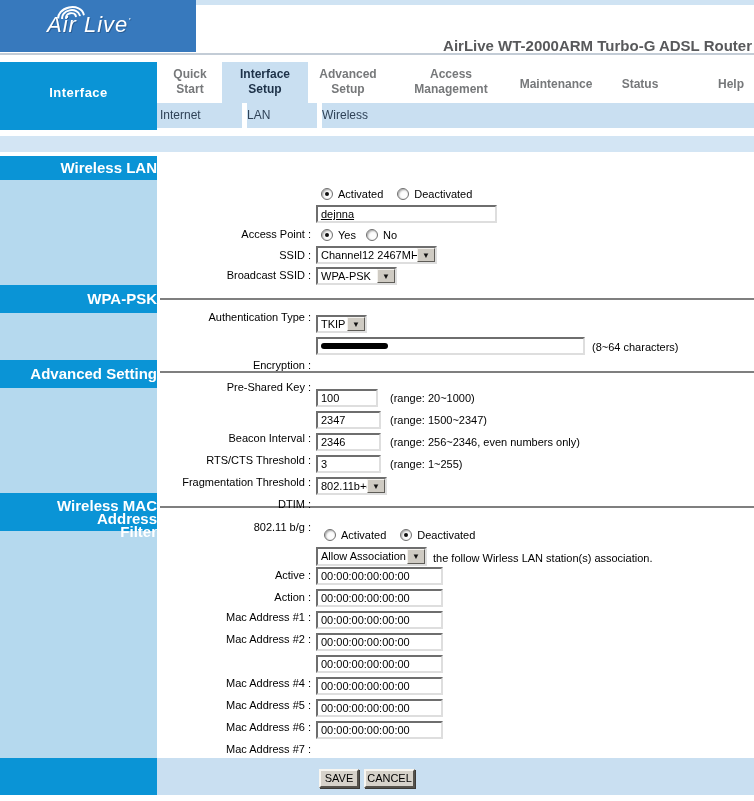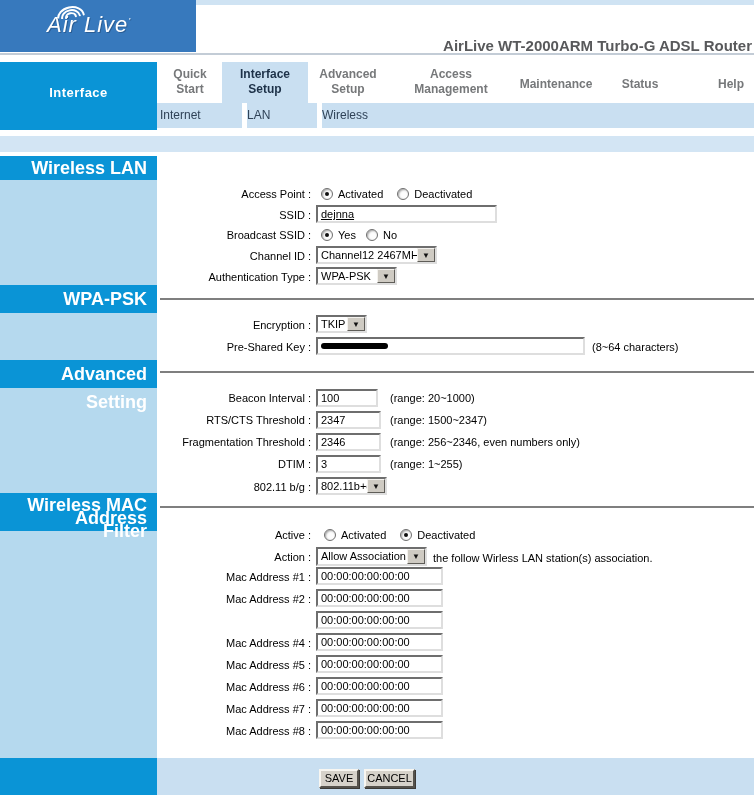--- a/index.html
+++ b/index.html
@@ -25,25 +25,25 @@
   .tab.single{top:77px;line-height:14px;}
   .tab.active{color:#1d3148;}
   .subnav-bar{left:157px;top:103px;width:597px;height:25px;background:#c9dff1;}
   .sn{position:absolute;top:103px;height:25px;line-height:25px;font-size:12px;color:#2f4257;
       text-align:left;cursor:default;}
   .snd{position:absolute;top:103px;height:25px;width:5px;background:#fff;}
   .spacer-band{left:0;top:136px;width:754px;height:16px;background:#d3e5f4;}
   
   .sidebar-body{left:0;top:156px;width:157px;height:602px;background:#b5d9ee;}
   .side-h{position:absolute;left:0;width:157px;background:#0a94d6;color:#fff;font-weight:bold;
-          font-size:18px;text-align:right;box-sizing:border-box;padding-right:10px;}
+          font-size:15px;text-align:right;box-sizing:border-box;}
   .hr{position:absolute;left:160px;width:594px;height:2px;background:#7f7f7f;}
   
   .lbl{position:absolute;left:131px;width:180px;text-align:right;font-size:11px;color:#000;
-       line-height:14px;white-space:nowrap;}
+       line-height:14px;white-space:nowrap;margin-top:40px;}
   .hint{position:absolute;font-size:11px;color:#000;line-height:14px;white-space:nowrap;}
   .field{position:absolute;box-sizing:border-box;height:18px;background:#fff;border:2px solid;
          border-color:#6e6e6e #dedede #dedede #6e6e6e;font:11px "Liberation Sans",sans-serif;
          padding:0 3px;color:#000;}
   .psk-bar{margin-top:4px;width:67px;height:6px;background:#000;border-radius:3px;}
   .select{position:absolute;box-sizing:border-box;height:18px;background:#fff;border:2px solid;
           border-color:#6e6e6e #dedede #dedede #6e6e6e;display:flex;align-items:stretch;}
   .sel-text{flex:1;font-size:11px;line-height:14px;padding:0 2px 0 3px;white-space:nowrap;
             overflow:hidden;color:#000;}
   .sel-btn{width:16px;background:#cfcbc3;border:1px solid;border-color:#f4f2ee #5f5d58 #5f5d58 #f4f2ee;
@@ -128,21 +128,20 @@
   <input class="field" style="left: 316px; top: 205px; width: 181px; text-decoration: underline;" value="dejnna">
 
   <div class="lbl" style="top:228px">Broadcast SSID :</div>
   <div class="rgroup" style="left:321px;top:228px">
     <span class="radio checked"></span>
     <span class="rlbl">Yes</span>
     <span class="radio" style="margin-left:10px"></span>
     <span class="rlbl">No</span>
   </div>
 
-  <div class="lbl" style="top:249px">Channel ID :</div>
   <div class="select" style="left:316px;top:246px;width:121px">
     <span class="sel-text">Channel12 2467MHz</span>
     <span class="sel-btn">▼</span>
   </div>
 
   <div class="lbl" style="top:270px">Authentication Type :</div>
   <div class="select" style="left:316px;top:267px;width:81px">
     <span class="sel-text">WPA-PSK</span>
     <span class="sel-btn">▼</span>
   </div>

